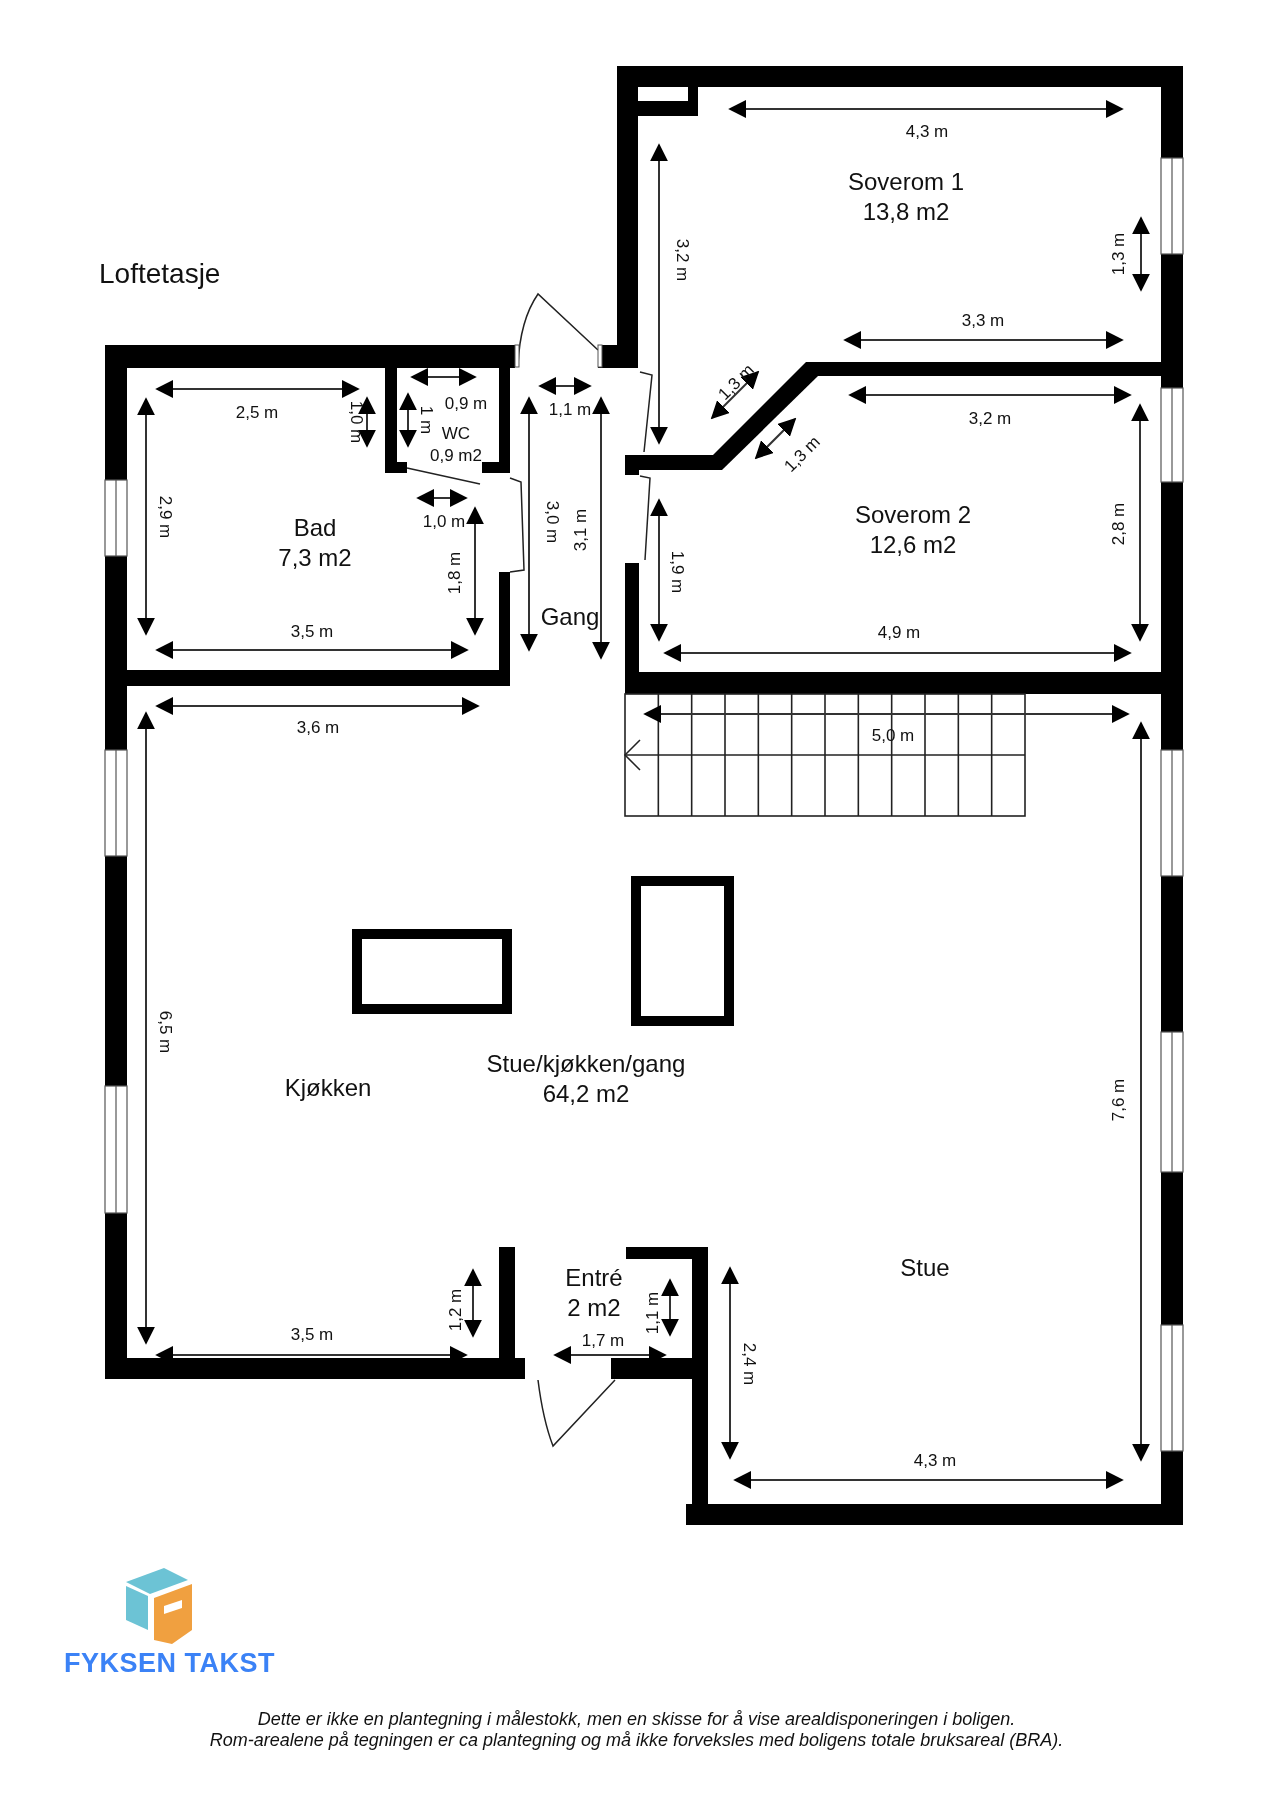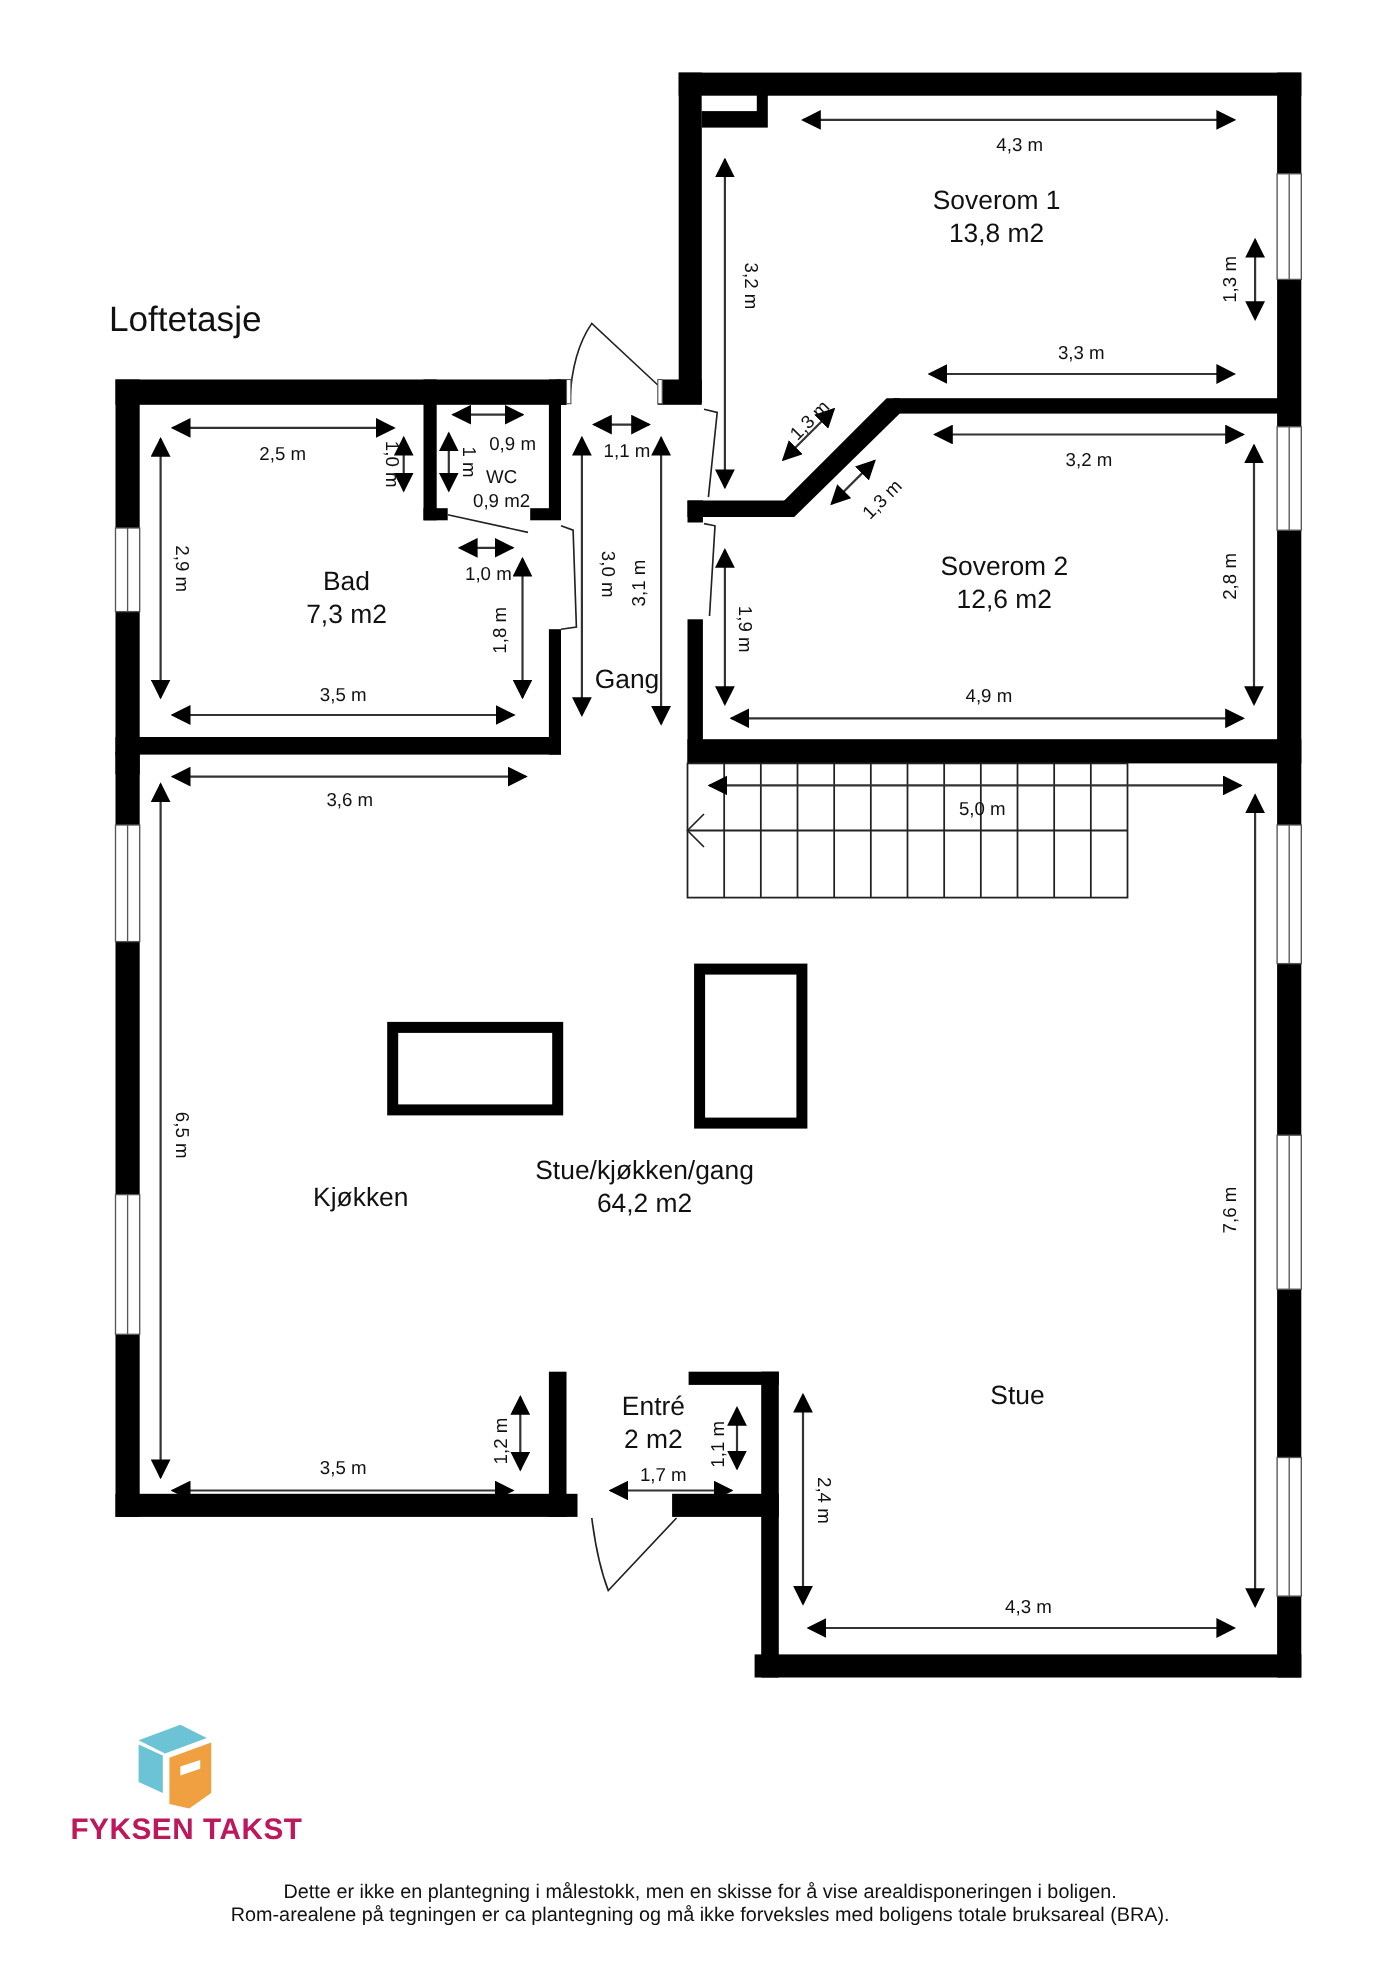--- a/index.html
+++ b/index.html
@@ -6,24 +6,24 @@
   body { width: 1273px; height: 1800px; position: relative; overflow: hidden; font-family: "Liberation Sans", sans-serif; color: #111; }
   svg#plan { position: absolute; left: 0; top: 0; }
   .wall { fill: #000; }
   .win { fill: #fff; stroke: #555; stroke-width: 1.2; }
   .dim { stroke: #333; stroke-width: 2; fill: none; }
   .thin { stroke: #222; stroke-width: 1.5; fill: none; }
   .stair { stroke: #222; stroke-width: 1.6; fill: #fff; }
   text { font-family: "Liberation Sans", sans-serif; fill: #111; }
   .room { font-size: 24px; }
   .dimt { font-size: 17px; }
-  .floor-label { position: absolute; left: 99px; top: 272px; font-size: 32px; }
+  .floor-label { position: absolute; left: 99px; top: 258px; font-size: 28px; }
   .logo { position: absolute; left: 64px; top: 1560px; width: 200px; height: 120px; }
-  .brand { position: absolute; left: 64px; top: 1648px; font-size: 27px; font-weight: bold; color: #be185d; letter-spacing: 0.5px; }
-  .disclaimer { position: absolute; left: 0; width: 1273px; top: 1709px; text-align: center; font-size: 18px; line-height: 21px; color: #111; }
+  .brand { position: absolute; left: 64px; top: 1648px; font-size: 27px; font-weight: bold; color: #3b82f6; letter-spacing: 0.5px; }
+  .disclaimer { position: absolute; left: 0; width: 1273px; top: 1709px; text-align: center; font-size: 18px; line-height: 21px; color: #111; font-style: italic; }
 </style>
 </head>
 <body>
 
 <div class="floor-label">Loftetasje</div>
 
 <svg id="plan" width="1273" height="1800" viewBox="0 0 1273 1800">
   <defs>
     <marker id="ah" viewBox="0 0 10 10" refX="9" refY="5" markerWidth="9" markerHeight="9" orient="auto-start-reverse">
       <path d="M0,0 L10,5 L0,10 z" fill="#000"></path>

